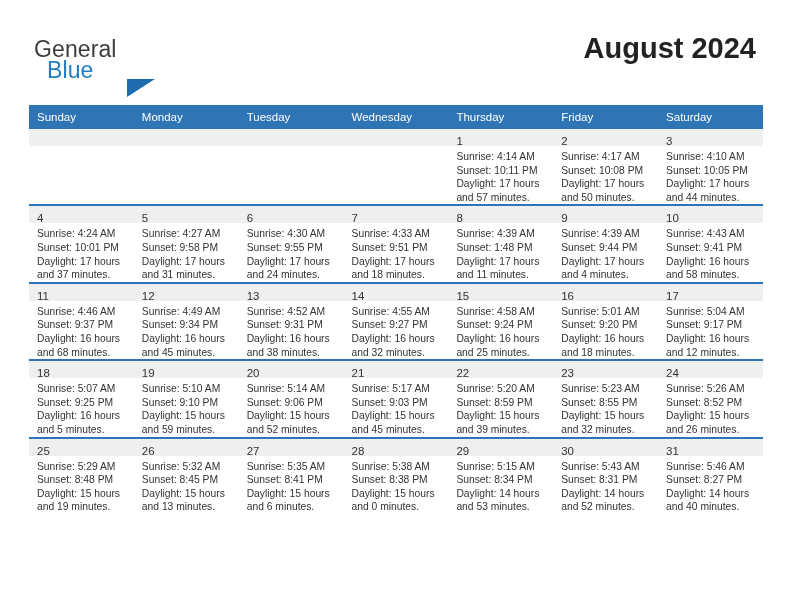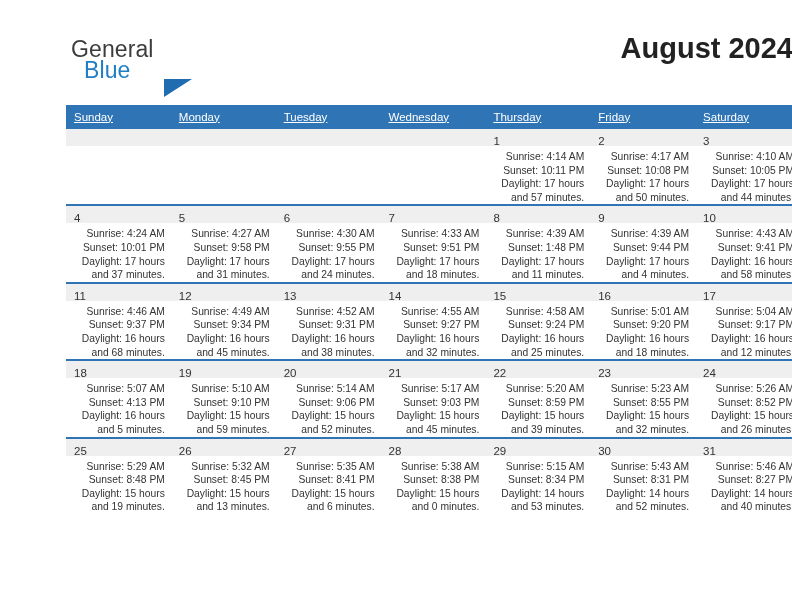--- a/index.html
+++ b/index.html
@@ -13,21 +13,20 @@
     font-family: "Liberation Sans", sans-serif;
     color: #000000;
     overflow: hidden;
   }
 
   .page {
     position: relative;
     width: 714px;
     height: 612px;
     box-sizing: border-box;
-    margin-left: 37px;
   }
 
   
   .header {
     position: absolute;
     left: 0;
     top: 0;
     width: 792px;
     height: 100px;
   }
@@ -102,21 +101,20 @@
   }
   .calendar th {
     background: #2f75b5;
     color: #ffffff;
     font-size: 11.5px;
     font-weight: normal;
     text-align: left;
     padding: 5px 0 6px 8px;
     height: 13px;
     border: none;
-    text-decoration: underline;
   }
   .calendar td {
     width: 104.85px;
     height: 75px;
     vertical-align: top;
     padding: 0;
     border: none;
     border-top: 2px solid #2f75b5;
     background: #ffffff;
   }
@@ -130,21 +128,20 @@
     padding: 2px 0 1px 8px;
     box-sizing: border-box;
   }
   .daynum {
     font-size: 11.5px;
     line-height: 14px;
     color: #333333;
   }
   .cell-body {
     padding: 4px 6px 0 8px;
-    text-align: right;
   }
   .cell-line {
     font-size: 10.3px;
     line-height: 13.6px;
     color: #333333;
     white-space: nowrap;
   }
 </style>
 </head>
 <body>
@@ -347,21 +344,21 @@
               <div class="cell-line">Daylight: 16 hours</div>
               <div class="cell-line">and 12 minutes.</div>
             </div>
           </td>
         </tr>
         <tr>
           <td>
             <div class="daynum-band"><span class="daynum">18</span></div>
             <div class="cell-body">
               <div class="cell-line">Sunrise: 5:07 AM</div>
-              <div class="cell-line">Sunset: 4:13 PM</div>
+              <div class="cell-line">Sunset: 9:25 PM</div>
               <div class="cell-line">Daylight: 16 hours</div>
               <div class="cell-line">and 5 minutes.</div>
             </div>
           </td>
           <td>
             <div class="daynum-band"><span class="daynum">19</span></div>
             <div class="cell-body">
               <div class="cell-line">Sunrise: 5:10 AM</div>
               <div class="cell-line">Sunset: 9:10 PM</div>
               <div class="cell-line">Daylight: 15 hours</div>

